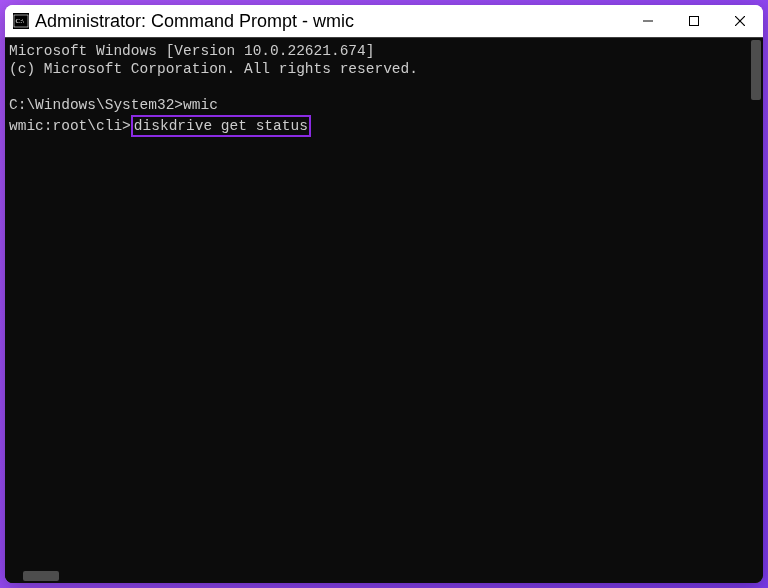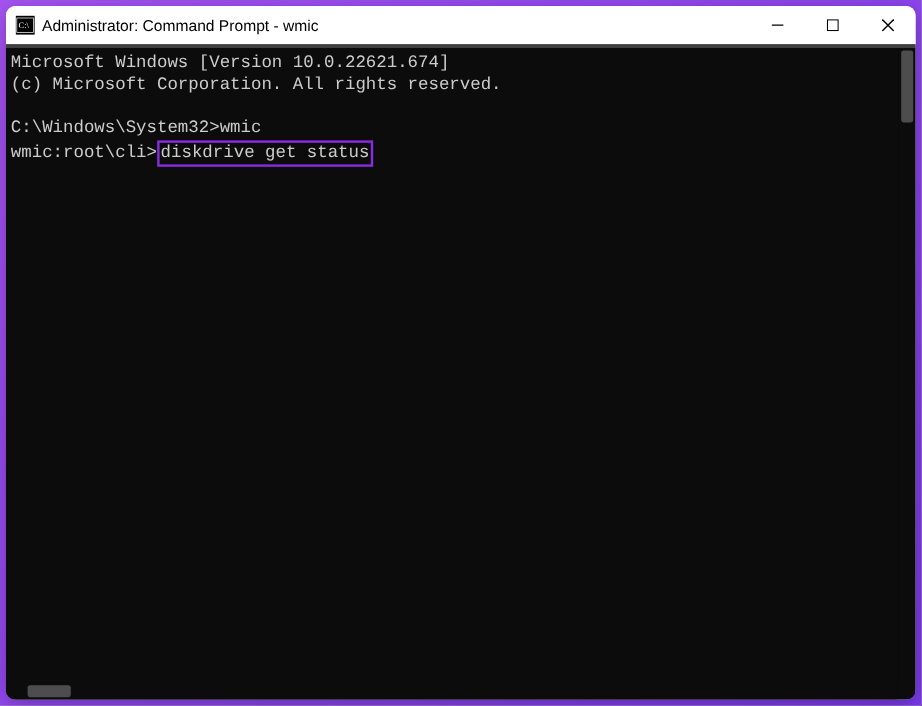--- a/index.html
+++ b/index.html
@@ -32,21 +32,21 @@
     .titlebar-icon {
       width: 16px;
       height: 16px;
       margin-right: 6px;
       display: flex;
       align-items: center;
       justify-content: center;
     }
     .titlebar-icon svg { display: block; }
     .titlebar-title {
-      font-size: 13px;
+      font-size: 18px;
       color: #000;
       flex: 0 0 auto;
     }
     .titlebar-space { flex: 1; }
     .window-controls { display: flex; height: 100%; }
     .win-btn {
       width: 46px;
       height: 100%;
       display: flex;
       align-items: center;
@@ -55,21 +55,21 @@
       border: none;
       cursor: pointer;
       color: #000;
     }
     .win-btn svg { width: 10px; height: 10px; }
     .terminal-area {
       flex: 1;
       background: #0c0c0c;
       display: flex;
       position: relative;
-      border-top: 3px solid #404040;
+      border-top: 1px solid #404040;
     }
     .terminal {
       flex: 1;
       background: #0c0c0c;
       color: #ccc;
       font-family: Consolas, 'Courier New', monospace;
       font-size: 14.5px;
       line-height: 1.25;
       padding: 4px 4px;
       white-space: pre;

